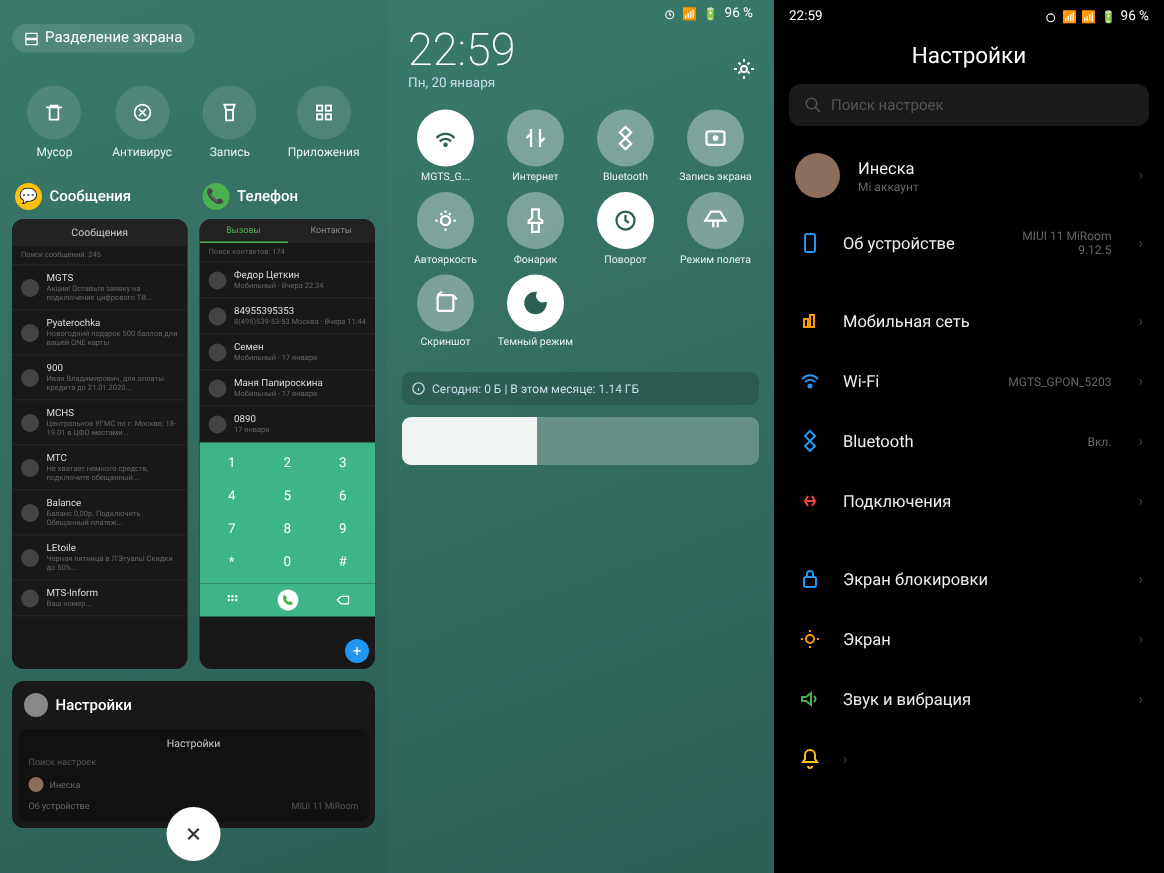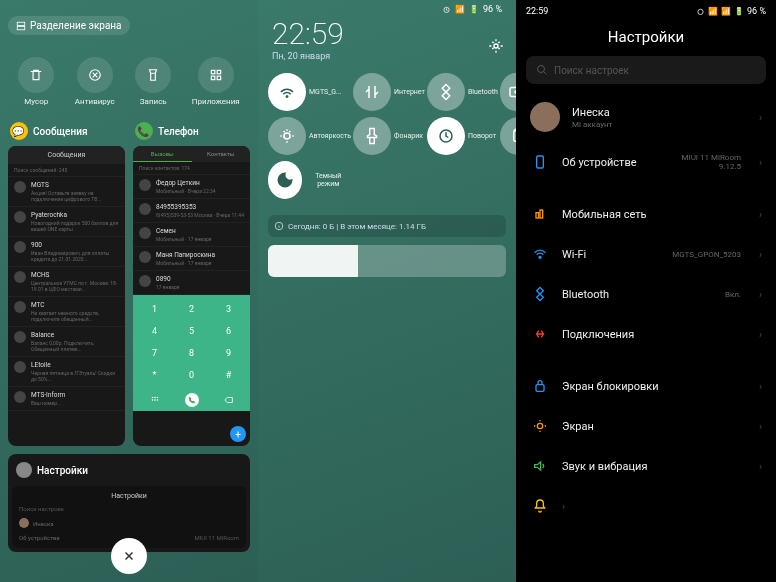--- a/index.html
+++ b/index.html
@@ -13,21 +13,21 @@
 .tool{display:flex;flex-direction:column;align-items:center;gap:4px}
 .tool-ic{width:36px;height:36px;border-radius:50%;background:rgba(255,255,255,0.12);display:flex;align-items:center;justify-content:center;color:#fff}
 .tool-lbl{font-size:8px;color:#e8f3ef}
 .cards{display:flex;gap:8px;padding:0 8px}
 .card{flex:1;display:flex;flex-direction:column}
 .card-head{display:flex;align-items:center;gap:5px;padding:6px 2px}
 .card-ic{width:18px;height:18px;border-radius:50%;display:flex;align-items:center;justify-content:center;font-size:10px}
 .card-ttl{font-size:10px;color:#fff;font-weight:500}
 .card-body{background:#181818;border-radius:8px;height:300px;overflow:hidden;font-size:6px;color:#888}
 .msg-hdr{background:#222;padding:5px;text-align:center;font-size:7px;color:#ccc}
-.msg-row{padding:4px 6px;display:flex;gap:5px;align-items:flex-start;border-bottom:1px solid #222}
+.msg-row{padding:4px 6px;display:flex;gap:5px;align-items:center;border-bottom:1px solid #222}
 .msg-av{width:12px;height:12px;border-radius:50%;background:#444;flex-shrink:0}
 .msg-txt{flex:1;overflow:hidden}
 .msg-name{font-size:6.5px;color:#ddd;margin-bottom:1px}
 .msg-prev{font-size:5px;color:#666;line-height:1.2;max-height:12px;overflow:hidden}
 .phone-card{background:#181818}
 .phone-tabs{display:flex;font-size:6px;color:#888;background:#222}
 .phone-tab{flex:1;text-align:center;padding:4px}
 .phone-tab.act{color:#4caf50;border-bottom:1px solid #4caf50}
 .dialpad{background:#3eb489;padding:4px;display:grid;grid-template-columns:repeat(3,1fr);gap:2px;font-size:9px;color:#fff}
 .key{text-align:center;padding:5px 0}
@@ -40,21 +40,21 @@
 .close-fab{width:36px;height:36px;border-radius:50%;background:#fff;position:absolute;bottom:8px;left:50%;transform:translateX(-50%);display:flex;align-items:center;justify-content:center;font-size:14px;color:#333}
 .close-fab svg{width:14px;height:14px}
 
 
 .sb2{display:flex;justify-content:flex-end;align-items:center;padding:6px 10px;font-size:9px;color:#fff;gap:4px}
 .clock{padding:4px 14px;color:#fff}
 .clock-time{font-size:30px;font-weight:200}
 .clock-date{font-size:9px;color:#cde}
 .gear{position:absolute;right:12px;top:38px;color:#fff}
 .qs-grid{display:grid;grid-template-columns:repeat(4,1fr);gap:6px 2px;padding:8px 10px}
-.qs{display:flex;flex-direction:row;align-items:center;gap:3px}
+.qs{display:flex;flex-direction:column;align-items:center;gap:3px}
 .qs-ic{width:38px;height:38px;border-radius:50%;background:rgba(255,255,255,0.35);display:flex;align-items:center;justify-content:center;color:#fff}
 .qs-ic.on{background:#fff;color:#2d5f55}
 .qs-lbl{font-size:7px;color:#e8f3ef;text-align:center}
 .usage{margin:8px 10px;padding:6px;background:rgba(0,0,0,0.15);border-radius:6px;font-size:8px;color:#cde;display:flex;align-items:center;gap:4px}
 .slider{margin:8px 10px;height:32px;background:rgba(255,255,255,0.25);border-radius:6px;position:relative}
 .slider-fill{position:absolute;left:0;top:0;bottom:0;width:38%;background:rgba(255,255,255,0.9);border-radius:6px 0 0 6px}
 
 
 .sb3{display:flex;justify-content:space-between;align-items:center;padding:6px 10px;font-size:9px;color:#fff}
 .sb3-r{display:flex;gap:3px;align-items:center}
@@ -383,20 +383,28 @@
           <svg width="18" height="18" viewBox="0 0 24 24" fill="none" stroke="currentColor">
             <circle cx="12" cy="12" r="8" stroke-width="2"></circle>
             <path d="M12 7v5l3 2" stroke-width="2"></path>
           </svg>
         </div>
         <div class="qs-lbl">Поворот</div>
       </div>
       <div class="qs">
         <div class="qs-ic ">
           <svg width="18" height="18" viewBox="0 0 24 24" fill="none" stroke="currentColor">
+            <path d="M3 12h18l-5-8H8zM10 12v6m4-6v6" stroke-width="2"></path>
+          </svg>
+        </div>
+        <div class="qs-lbl">Режим полета</div>
+      </div>
+      <div class="qs">
+        <div class="qs-ic ">
+          <svg width="18" height="18" viewBox="0 0 24 24" fill="none" stroke="currentColor">
             <rect x="5" y="5" width="14" height="14" rx="2" stroke-width="2"></rect>
             <path d="M5 5l4-3m10 3l3 4" stroke-width="2"></path>
           </svg>
         </div>
         <div class="qs-lbl">Скриншот</div>
       </div>
       <div class="qs">
         <div class="qs-ic on">
           <svg width="18" height="18" viewBox="0 0 24 24" fill="none" stroke="currentColor">
             <path d="M12 3a9 9 0 109 9 7 7 0 01-9-9z" stroke-width="2" fill="currentColor"></path>

